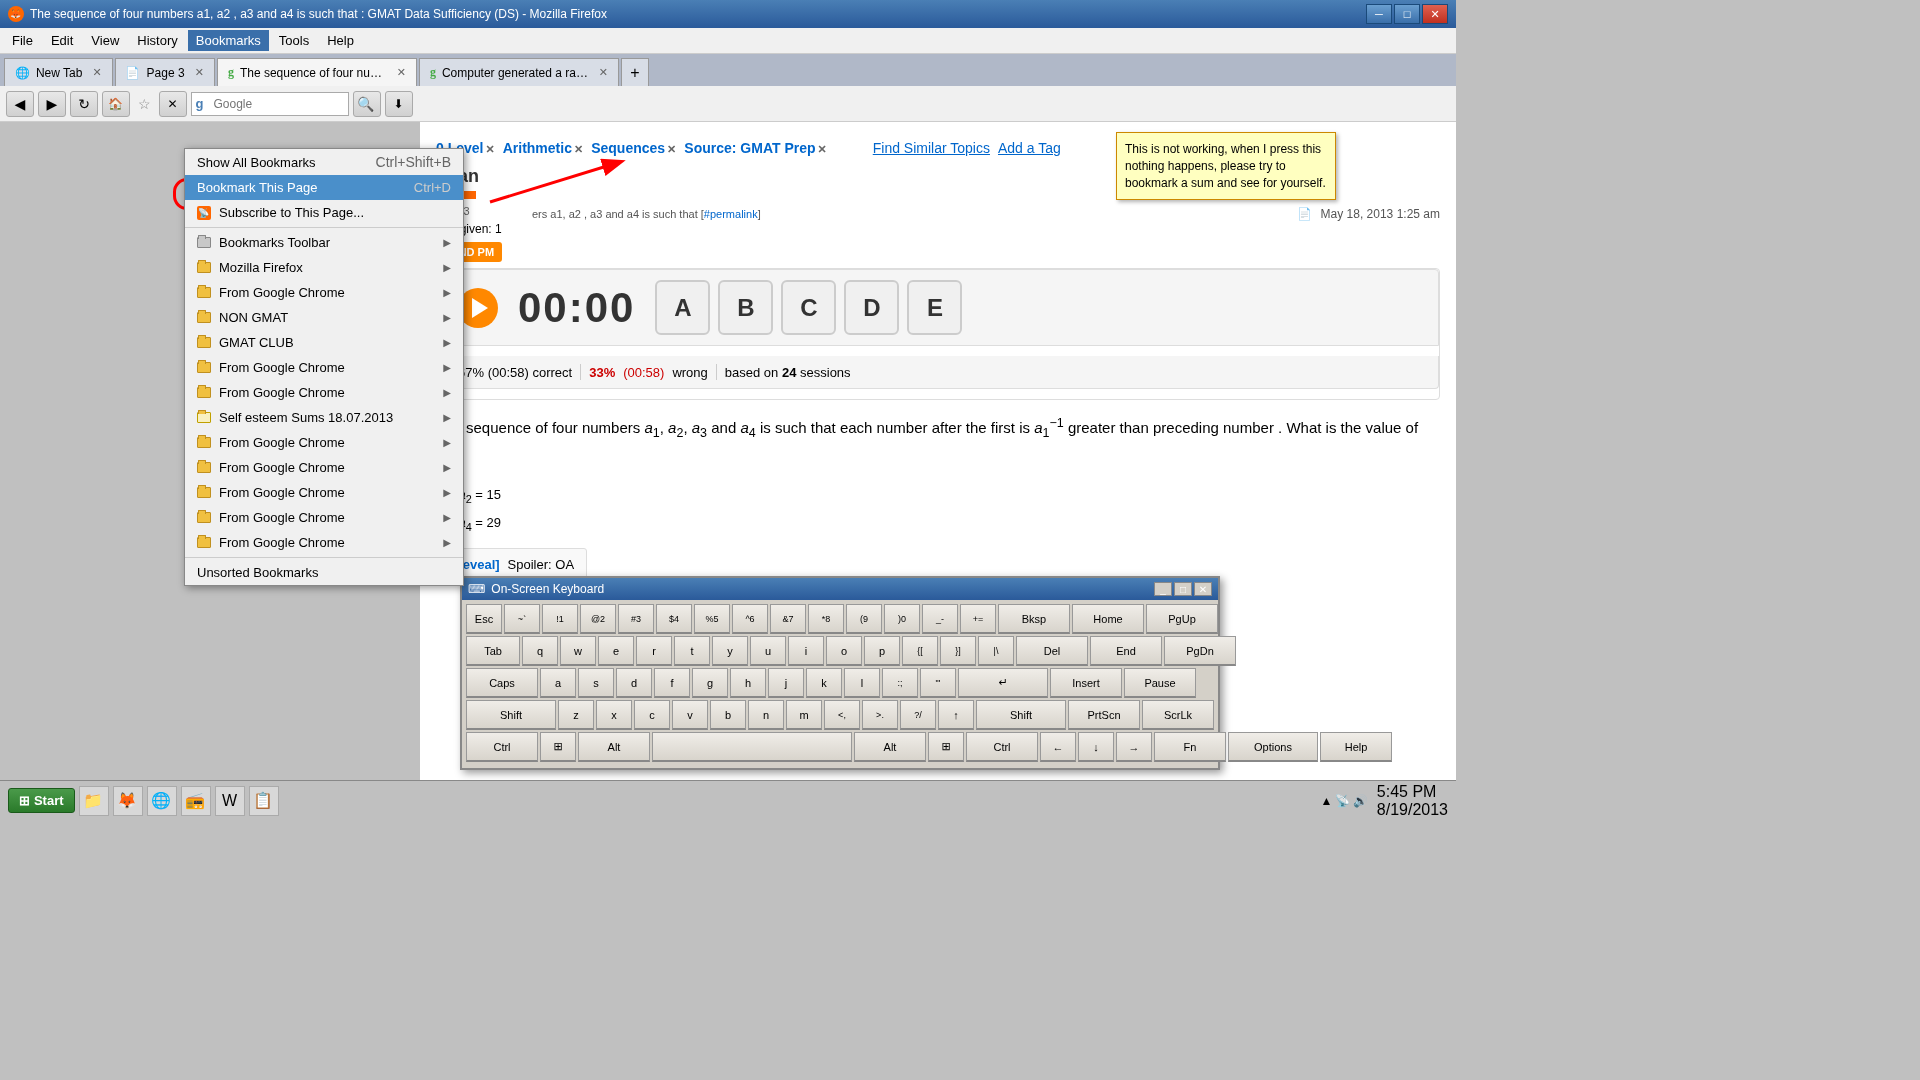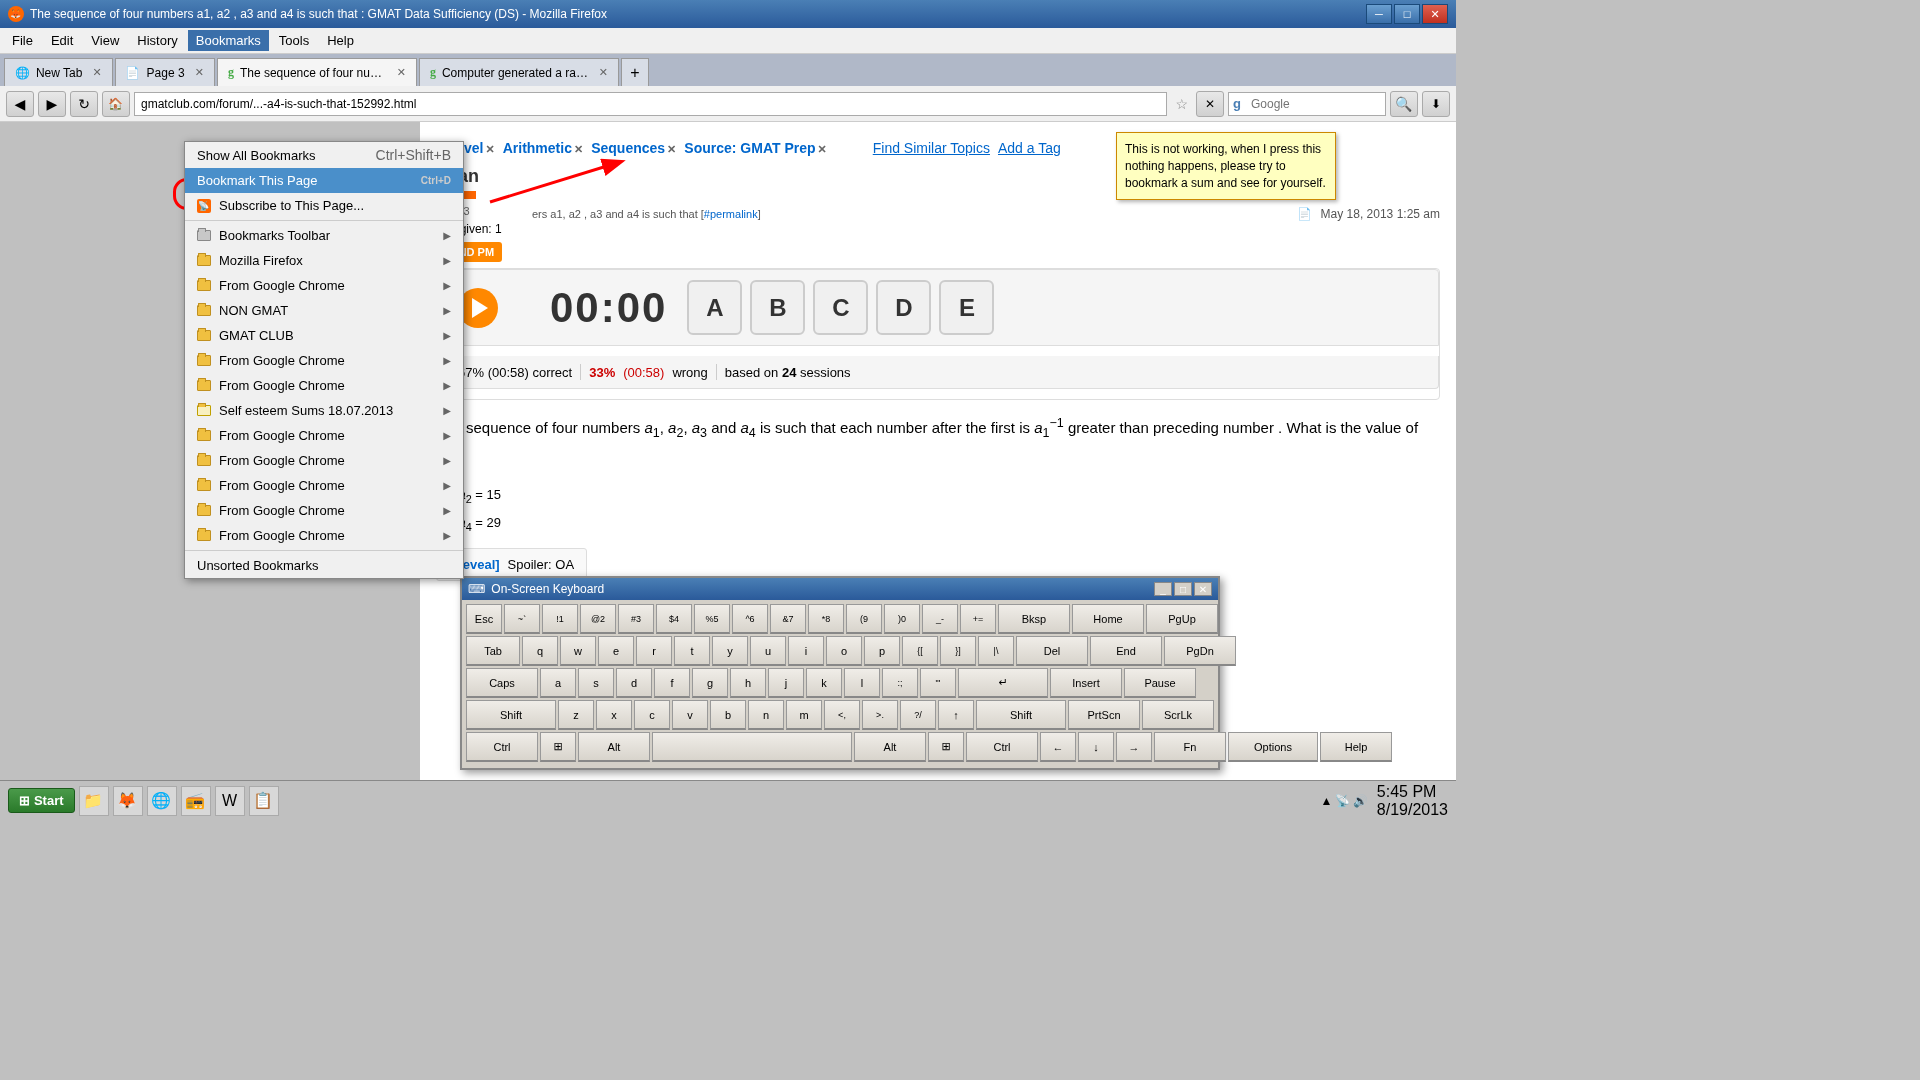--- a/index.html
+++ b/index.html
@@ -73,21 +73,21 @@
       border-bottom: 1px solid #ccc;
     }
     .nav-btn { width: 28px; height: 26px; background: linear-gradient(to bottom, #e8e8e8, #d0d0d0); border: 1px solid #aaa; border-radius: 3px; cursor: pointer; display: flex; align-items: center; justify-content: center; font-size: 14px; }
     .address-bar { flex: 1; height: 24px; border: 1px solid #aaa; padding: 2px 6px; font-size: 12px; background: white; }
     .search-bar { width: 180px; height: 16px; border: 1px solid #aaa; padding: 2px 6px; font-size: 12px; }
     .star-btn { font-size: 14px; color: #888; cursor: pointer; padding: 0 4px; }
 
     
     .bookmarks-dropdown {
       position: absolute;
-      top: 19px;
+      top: 26px;
       left: 184px;
       width: 280px;
       background: #f0f0f0;
       border: 1px solid #888;
       box-shadow: 2px 2px 8px rgba(0,0,0,0.4);
       z-index: 1000;
       font-size: 13px;
     }
     .bm-item {
       padding: 5px 12px;
@@ -130,21 +130,21 @@
       align-items: center;
       background: #f5f5f5;
       border: 1px solid #ddd;
       border-radius: 4px;
       padding: 10px 20px;
       gap: 20px;
       margin-bottom: 10px;
     }
     .play-btn { width: 40px; height: 40px; background: #ff8800; border-radius: 50%; display: flex; align-items: center; justify-content: center; cursor: pointer; }
     .play-icon { width: 0; height: 0; border-top: 10px solid transparent; border-bottom: 10px solid transparent; border-left: 16px solid white; margin-left: 4px; }
-    .timer-display { font-size: 42px; font-weight: bold; letter-spacing: 2px; color: #333; margin-left: 32px; }
+    .timer-display { font-size: 42px; font-weight: bold; letter-spacing: 2px; color: #333; }
     .answer-btns { display: flex; gap: 8px; }
     .answer-btn { width: 55px; height: 55px; background: #f0f0f0; border: 2px solid #ccc; border-radius: 6px; font-size: 24px; font-weight: bold; display: flex; align-items: center; justify-content: center; cursor: pointer; color: #333; }
 
     
     .stats-bar {
       display: flex;
       align-items: center;
       gap: 8px;
       padding: 8px 20px;
       background: #f5f5f5;
@@ -317,21 +317,20 @@
     <span class="tab-close">✕</span>
   </div>
   <div class="tab-new">+</div>
 </div>
 
 <div class="nav-bar">
   <div class="nav-btn">◀</div>
   <div class="nav-btn">▶</div>
   <div class="nav-btn">↻</div>
   <div class="nav-btn" style="font-size:12px;">🏠</div>
-  <input class="address-bar" value="gmatclub.com/forum/...-a4-is-such-that-152992.html" style="">
   <span class="star-btn">☆</span>
   <div class="nav-btn" style="font-size:12px;">✕</div>
   <div style="display:flex;align-items:center;border:1px solid #aaa;background:white;height:24px;">
     <span style="padding:0 4px;font-weight:bold;color:#4a7fb5;font-size:13px;">g</span>
     <input class="search-bar" style="border: none; outline: none; width: 140px;" placeholder="Google">
   </div>
   <div class="nav-btn">🔍</div>
   <div class="nav-btn" style="font-size:12px;">⬇</div>
 </div>
 
@@ -341,21 +340,21 @@
     <div class="bm-item">
       <div class="bm-item-left">
         <span>Show All Bookmarks</span>
       </div>
       <span class="bm-shortcut">Ctrl+Shift+B</span>
     </div>
     <div class="bm-item highlighted" style="background:#4a8fca;color:white;">
       <div class="bm-item-left">
         <span>Bookmark This Page</span>
       </div>
-      <span style="color:#ccc;font-size:10px;font-weight:bold;">Ctrl+D</span>
+      <span style="color:#ccc;font-size:13px;">Ctrl+D</span>
     </div>
     <div class="bm-item">
       <div class="bm-item-left">
         <div class="bm-rss">📡</div>
         <span>Subscribe to This Page...</span>
       </div>
     </div>
     <div class="bm-divider"></div>
     <div class="bm-item">
       <div class="bm-item-left">

